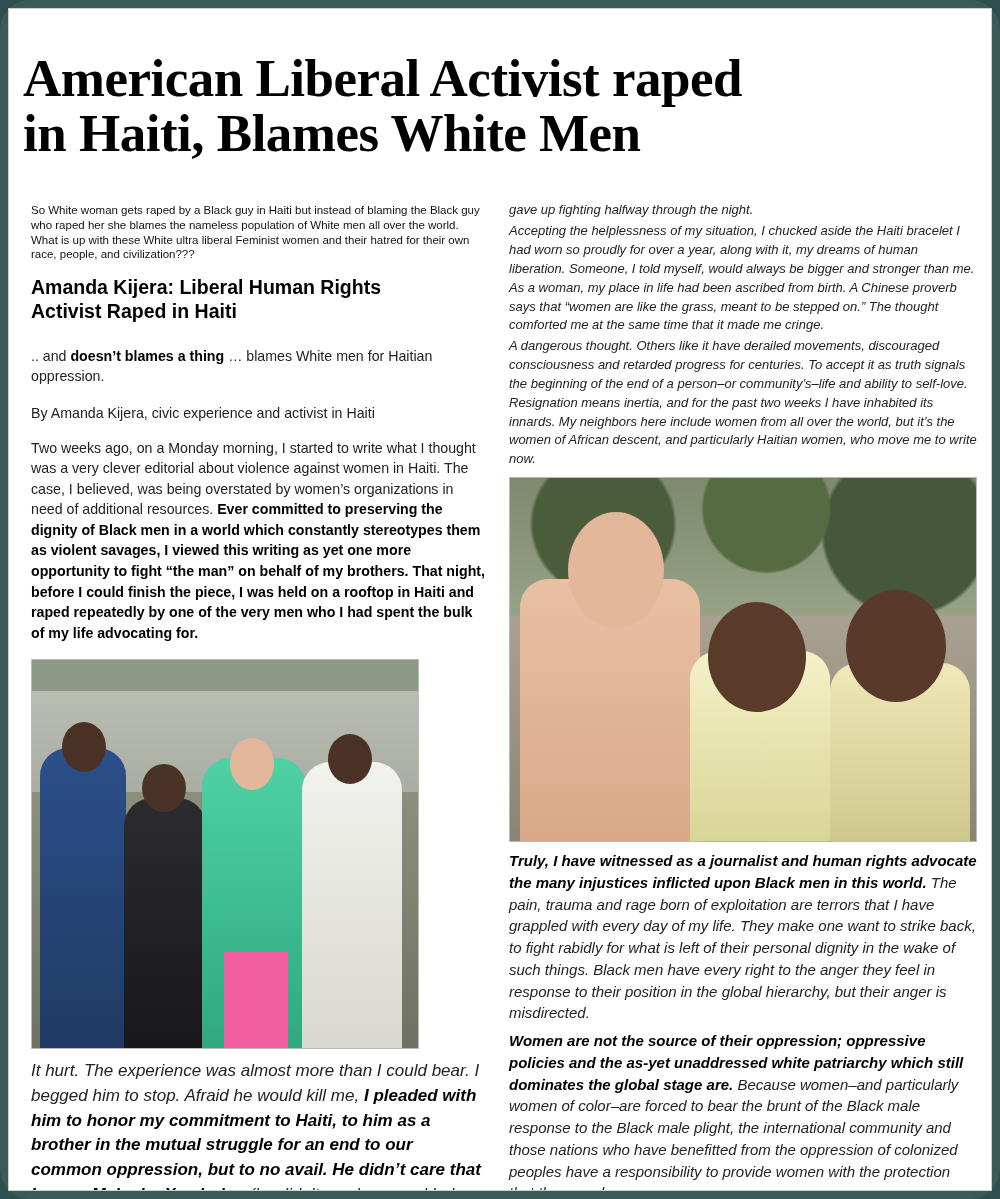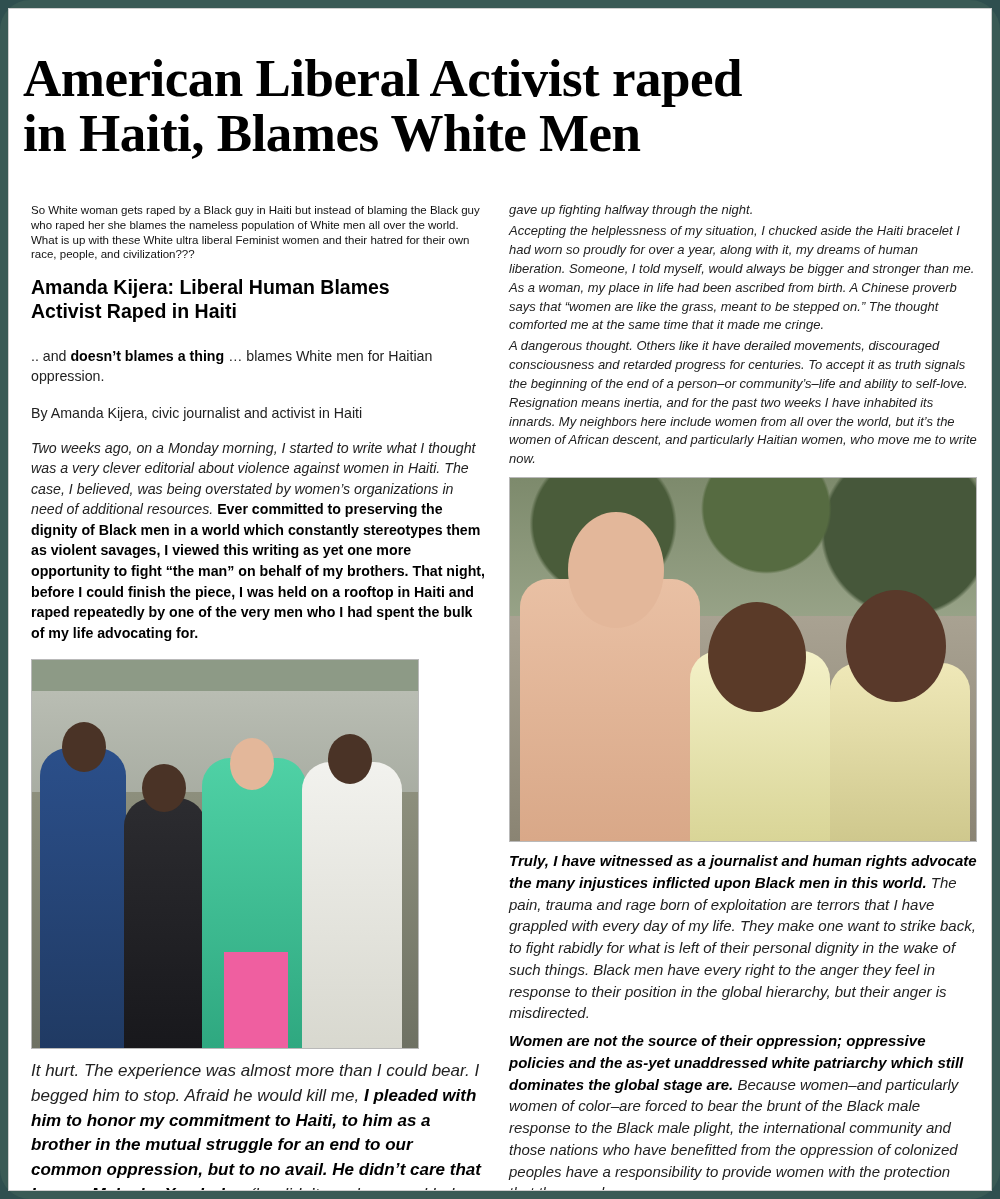--- a/index.html
+++ b/index.html
@@ -68,21 +68,20 @@
     white-space: pre-line;
   }
   p.para {
     font-size: 14.2px;
     line-height: 1.45;
     color: #222;
     margin: 0 0 16px 0;
   }
   p.tight { margin-bottom: 14px; }
   .ital {
-    font-style: italic;
   }
   .bold-ital {
     font-weight: bold;
     color: #000;
   }
   .b { font-weight: bold; color:#000; }
   .ital-block {
     font-size: 13px;
     line-height: 1.45;
     font-style: italic;
@@ -154,29 +153,29 @@
 
     <h1 class="headline">American Liberal Activist raped
 in Haiti, Blames White Men</h1>
 
     <div class="body-area">
 
       <div class="col col-left">
 
         <div class="intro">So White woman gets raped by a Black guy in Haiti but instead of blaming the Black guy who raped her she blames the nameless population of White men all over the world. What is up with these White ultra liberal Feminist women and their hatred for their own race, people, and civilization???</div>
 
-        <h2 class="subhead">Amanda Kijera: Liberal Human Blames
+        <h2 class="subhead">Amanda Kijera: Liberal Human Rights
 Activist Raped in Haiti</h2>
 
         <p class="para">
           <span>.. and </span><span class="b">doesn’t blames a thing</span><span> … blames White men for Haitian oppression.</span>
         </p>
 
 
-        <p class="para tight">By Amanda Kijera, civic journalist and activist in Haiti</p>
+        <p class="para tight">By Amanda Kijera, civic experience and activist in Haiti</p>
 
         <p class="para">
           <span class="ital">Two weeks ago, on a Monday morning, I started to write what I thought was a very clever editorial about violence against women in Haiti. The case, I believed, was being overstated by women’s organizations in need of additional resources. </span><span class="bold-ital">Ever committed to preserving the dignity of Black men in a world which constantly stereotypes them as violent savages, I viewed this writing as yet one more opportunity to fight “the man” on behalf of my brothers. That night, before I could finish the piece, I was held on a rooftop in Haiti and raped repeatedly by one of the very men who I had spent the bulk of my life advocating for.</span>
         </p>
 
         <div class="photo photo-left">
           <div class="wall"></div>
           <div class="ground"></div>
 
           <div class="fig" style="left:8px; width:86px; height:300px; background:linear-gradient(#2b4f8a,#203a63);"></div>

